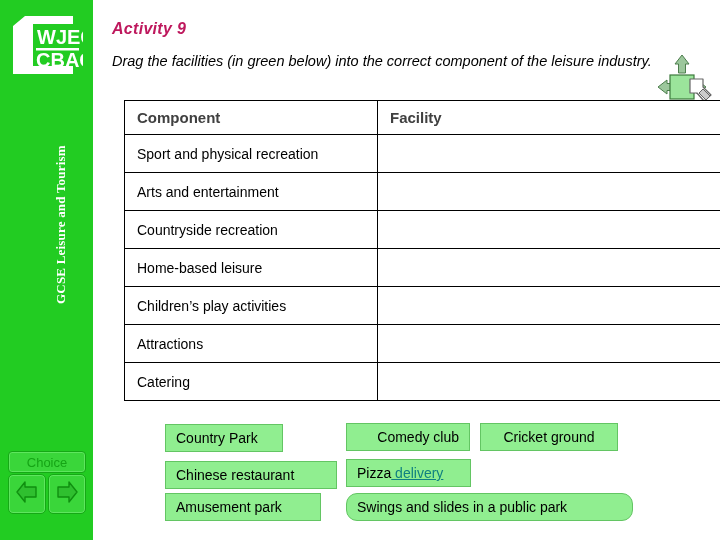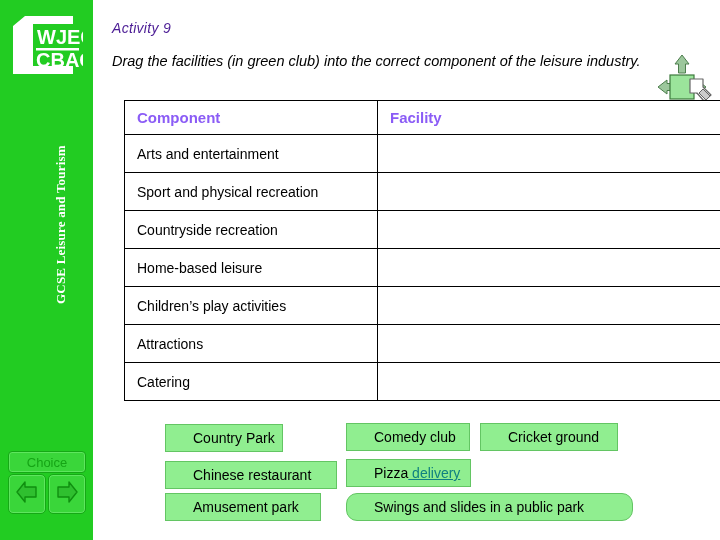--- a/index.html
+++ b/index.html
@@ -96,24 +96,24 @@
     left: 93px;
     top: 0;
     width: 627px;
     height: 540px;
   }
 
   #activity-title {
     position: absolute;
     left: 19px;
     top: 20px;
-    font-size: 14px;
-    font-weight: normal;
+    font-size: 16px;
+    font-weight: bold;
     font-style: italic;
-    color: #4c1d95;
+    color: #be185d;
     letter-spacing: 0.3px;
   }
 
   #instruction {
     position: absolute;
     left: 19px;
     top: 53px;
     width: 560px;
     font-size: 14.5px;
     font-style: italic;
@@ -153,33 +153,33 @@
     font-size: 14px;
     font-weight: normal;
     color: #000000;
     background: #ffffff;
     box-sizing: border-box;
   }
   #facility-table th {
     height: 34px;
     font-size: 15px;
     font-weight: bold;
-    color: #8b5cf6;
+    color: #404040;
   }
 
   
   .chip {
     position: absolute;
     background: #90ee90;
     border: 1px solid #63c563;
     color: #000000;
     font-size: 14px;
     line-height: 26px;
     height: 28px;
-    padding: 0 27px;
+    padding: 0 10px;
     box-sizing: border-box;
     white-space: nowrap;
   }
   .chip .link {
     color: #108080;
     text-decoration: underline;
   }
 
   #chip-country-park      { left: 72px;  top: 424px; width: 118px; }
   #chip-chinese-rest      { left: 72px;  top: 461px; width: 172px; }
@@ -223,21 +223,21 @@
       </svg>
     </span>
   </div>
 
 </div>
 
 <div id="content">
 
   <div id="activity-title">Activity 9</div>
 
-  <div id="instruction">Drag the facilities (in green club) into the correct component of the leisure industry.</div>
+  <div id="instruction">Drag the facilities (in green below) into the correct component of the leisure industry.</div>
 
   <div id="drag-handle-icon">
     <svg width="60" height="70" viewBox="0 0 60 70" xmlns="http://www.w3.org/2000/svg">
 
       <path d="M26 2 L33 11 L29.5 11 L29.5 20 L22.5 20 L22.5 11 L19 11 Z" fill="#9cc79c" stroke="#4d7d4d" stroke-width="1"></path>
 
       <path d="M26 66 L19 57 L22.5 57 L22.5 48 L29.5 48 L29.5 57 L33 57 Z" fill="#9cc79c" stroke="#4d7d4d" stroke-width="1"></path>
 
       <path d="M2 34 L11 27 L11 30.5 L20 30.5 L20 37.5 L11 37.5 L11 41 Z" fill="#9cc79c" stroke="#4d7d4d" stroke-width="1"></path>
 
@@ -256,25 +256,25 @@
       <col class="c-facility">
     </colgroup>
     <thead>
       <tr>
         <th>Component</th>
         <th>Facility</th>
       </tr>
     </thead>
     <tbody id="table-body">
       <tr>
+        <td>Sport and physical recreation</td>
+        <td></td>
+      </tr>
+      <tr>
         <td>Arts and entertainment</td>
-        <td></td>
-      </tr>
-      <tr>
-        <td>Sport and physical recreation</td>
         <td></td>
       </tr>
       <tr>
         <td>Countryside recreation</td>
         <td></td>
       </tr>
       <tr>
         <td>Home-based leisure</td>
         <td></td>
       </tr>

